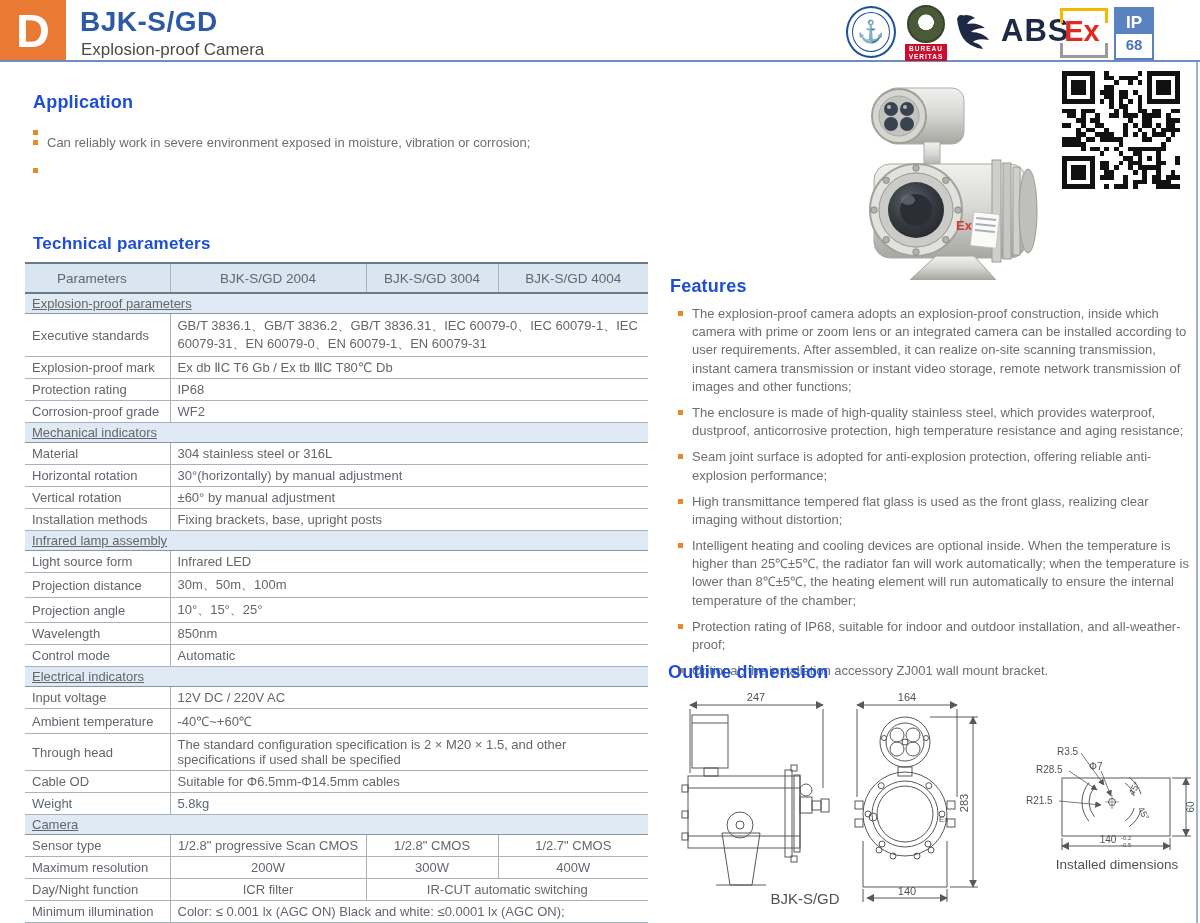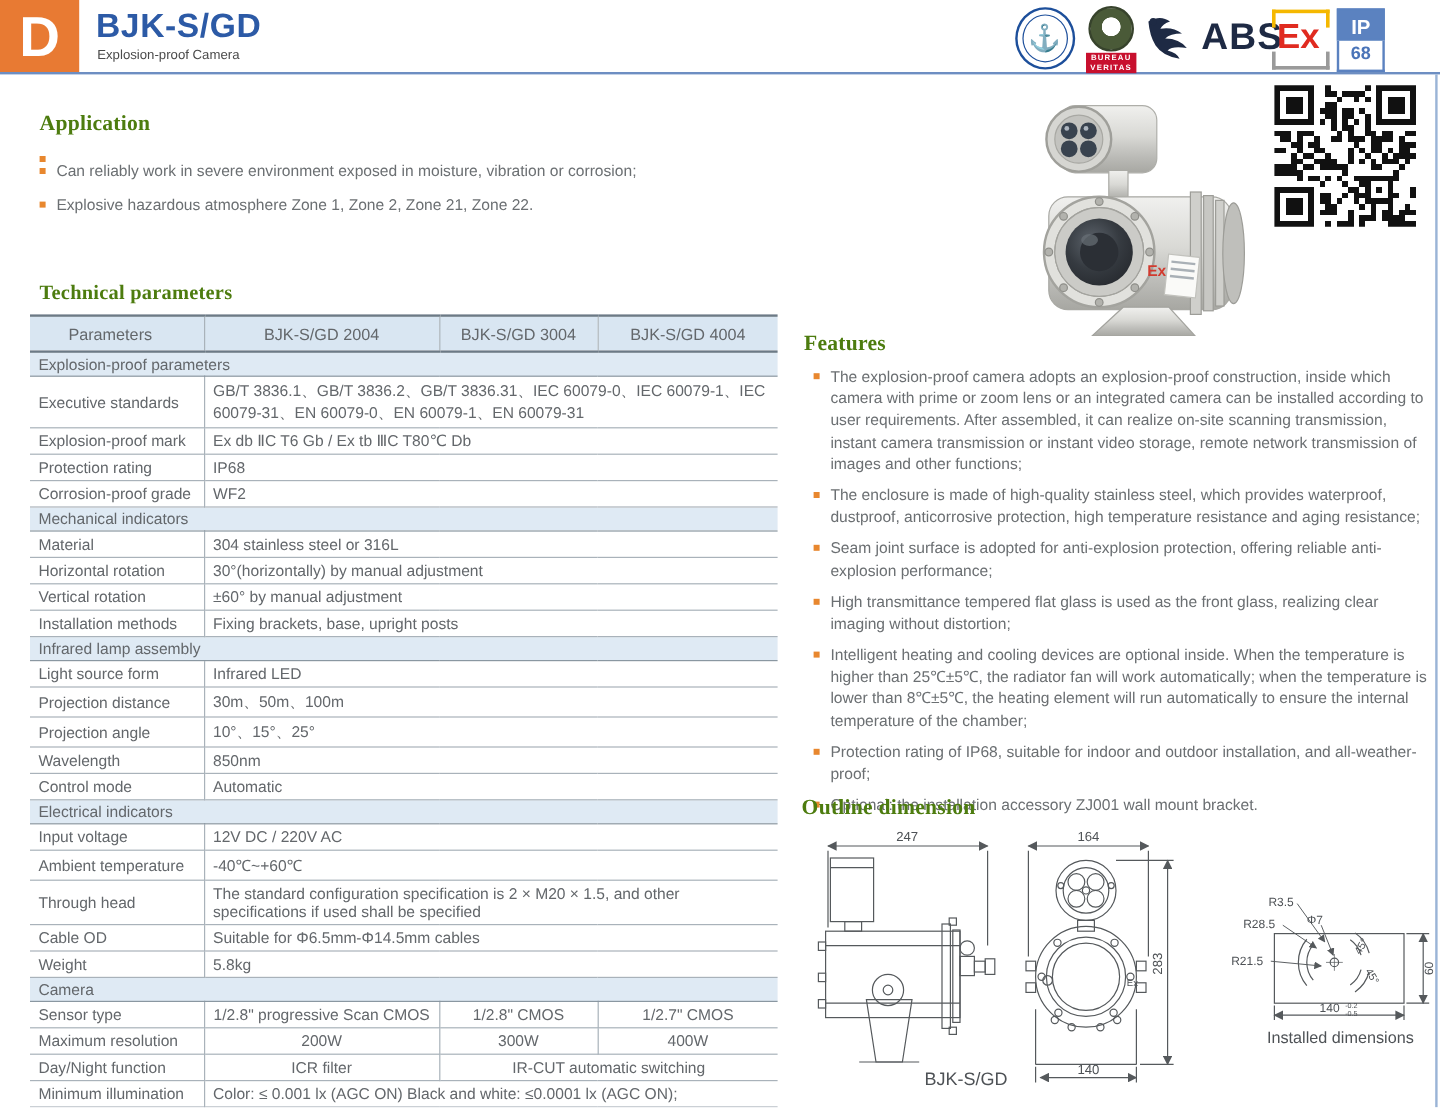--- a/index.html
+++ b/index.html
@@ -2,21 +2,21 @@
 <html><head>
 <meta charset="utf-8">
 <style>
   html,body{margin:0;padding:0;background:#fff;}
   .page{position:relative;width:1200px;height:923px;overflow:hidden;background:#fff;
         font-family:"Liberation Sans",sans-serif;color:#666;}
   
   .d-box{position:absolute;left:0;top:0;width:66px;height:60px;background:#e87a33;color:#fff;
          font-size:47px;font-weight:bold;display:flex;align-items:center;justify-content:center;}
   .title{position:absolute;left:80px;top:6px;font-size:28px;font-weight:bold;color:#2c5aa6;letter-spacing:.5px;}
-  .subtitle{position:absolute;left:81px;top:40px;font-size:11px;color:#4a4a4a;}
+  .subtitle{position:absolute;left:81px;top:40px;font-size:17px;color:#4a4a4a;}
   .hrule{position:absolute;left:0;top:60px;width:1200px;height:2px;background:#6d8ec2;}
   .vrule{position:absolute;left:1196px;top:62px;width:2px;height:861px;background:#9ab4d6;}
   
   .logo{position:absolute;top:6px;}
   .ccs{left:846px;width:46px;height:48px;border:2px solid #1d4f9b;border-radius:50%;
        display:flex;align-items:center;justify-content:center;}
   .ccs-inner{width:36px;height:38px;border:1px solid #1d4f9b;border-radius:50%;display:flex;
        align-items:center;justify-content:center;color:#1d4f9b;font-size:22px;}
   .bv{left:905px;width:42px;top:5px;text-align:center;}
   .bv-circle{width:34px;height:34px;margin:0 auto;border:2px solid #37432c;border-radius:50%;
@@ -28,38 +28,38 @@
   .ex{left:1058px;top:8px;width:48px;height:50px;position:absolute;}
   .ex-top{position:absolute;left:2px;top:0;width:42px;height:12px;border:3px solid #f5b800;border-bottom:none;}
   .ex-bot{position:absolute;left:2px;bottom:0;width:42px;height:12px;border:3px solid #9a9a9a;border-top:none;}
   .ex-txt{position:absolute;left:0;top:7px;width:48px;text-align:center;font-size:29px;font-weight:800;color:#e02b20;}
   .ip{left:1114px;top:7px;width:40px;}
   .ip-top{background:#5b82c0;color:#fff;font-weight:bold;font-size:17px;text-align:center;
           height:27px;line-height:27px;border:2px solid #5b82c0;box-sizing:border-box;}
   .ip-bot{background:#fff;color:#4a74b8;font-weight:bold;font-size:15px;text-align:center;
           height:26px;line-height:22px;border:2px solid #5b82c0;border-top:none;box-sizing:border-box;}
   
-  .sec-h{position:absolute;font-weight:bold;color:#4d7c0f;font-size:18px;letter-spacing:.2px;font-family:Liberation Serif, serif;}
+  .sec-h{position:absolute;font-weight:bold;color:#1d4ed8;font-size:18px;letter-spacing:.2px;}
   
   .blist{position:absolute;}
   .b-row{position:relative;padding-left:14px;font-size:13px;line-height:1.4;color:#6b6f72;}
   .app .b-row{margin-bottom:10px;}
   .feat .b-row{margin-bottom:8px;}
   .sq{position:absolute;left:0;top:6px;width:5px;height:5px;background:#e8872e;}
   
   .tech-table{position:absolute;left:25px;top:262px;width:623px;border-collapse:collapse;
               table-layout:fixed;font-size:13px;color:#63676b;}
   .tech-table th,.tech-table td{border:1px solid #a9b2ba;padding:3px 7px;overflow:hidden;}
   .tech-table tr>*:first-child{border-left:none;}
   .tech-table tr>*:last-child{border-right:none;}
   .tech-table .thead th{background:#d9e6f2;font-weight:normal;font-size:13.5px;height:22px;
               border-top:2px solid #6c7a86;border-bottom:2px solid #6c7a86;text-align:center;}
   .tech-table .thead th.first{text-align:left;padding-left:32px;}
   .tech-table .sect td{background:#dfeaf4;padding:2px 7px;height:15px;border-left:none;border-right:none;
-              border-top:1.5px solid #8a97a1;border-bottom:1.5px solid #8a97a1;}
+              border-top:1.5px solid #8a97a1;border-bottom:1.5px solid #8a97a1;text-decoration:underline;}
   .tech-table .ctr{text-align:center;}
   
   .photo{position:absolute;left:843px;top:72px;width:214px;height:208px;}
   .qr{position:absolute;left:1062px;top:71px;width:118px;height:118px;}
   .outline-svg{position:absolute;left:660px;top:693px;width:540px;height:215px;}
   .outline-svg text{fill:#4e5256;}
   .dim{font-size:11px;}
   .cap{font-size:15px;fill:#55595c;}
   .cap2{font-size:13.5px;fill:#55595c;}
 </style>
@@ -105,21 +105,20 @@
   <div class="blist app" style="left:33px;top:124px;width:630px;">
       <div class="b-row">
       <span class="sq"></span>
     </div>
       <div class="b-row">
       <span class="sq"></span>
       <span>Can reliably work in severe environment exposed in moisture, vibration or corrosion;</span>
     </div>
       <div class="b-row">
       <span class="sq"></span>
-      <span>Explosive hazardous atmosphere Zone 1, Zone 2,  Zone 21, Zone 22.</span>
     </div>
     </div>
 
   <div class="sec-h" style="left:33px;top:234px;font-size:17px;">Technical parameters</div>
   <table class="tech-table" id="tech-table">
       <colgroup>
         <col style="width:145px">
         <col style="width:196px">
         <col style="width:132px">
         <col style="width:150px">

